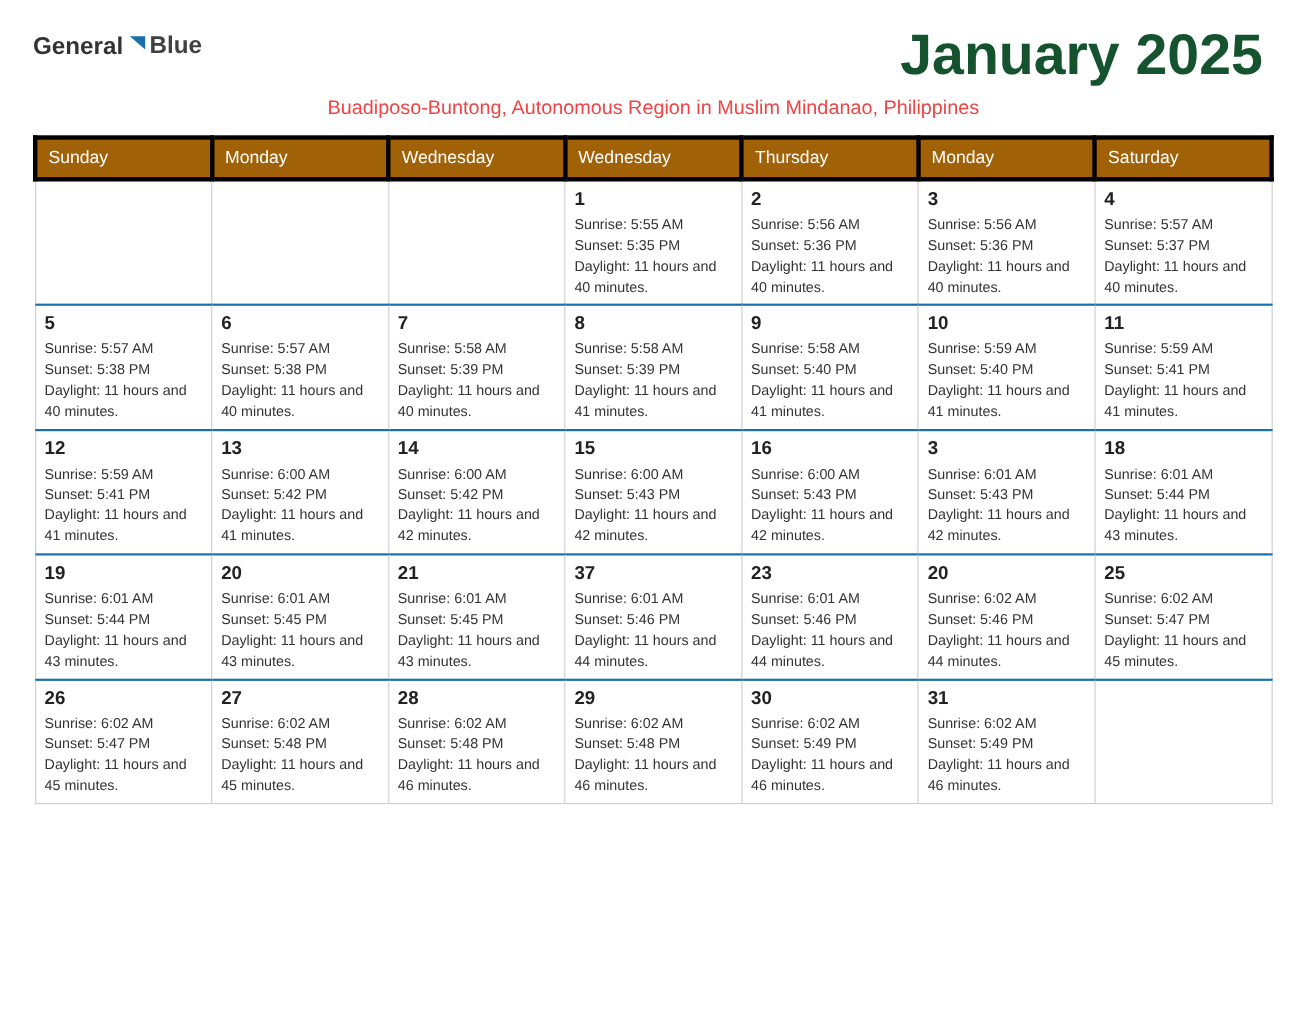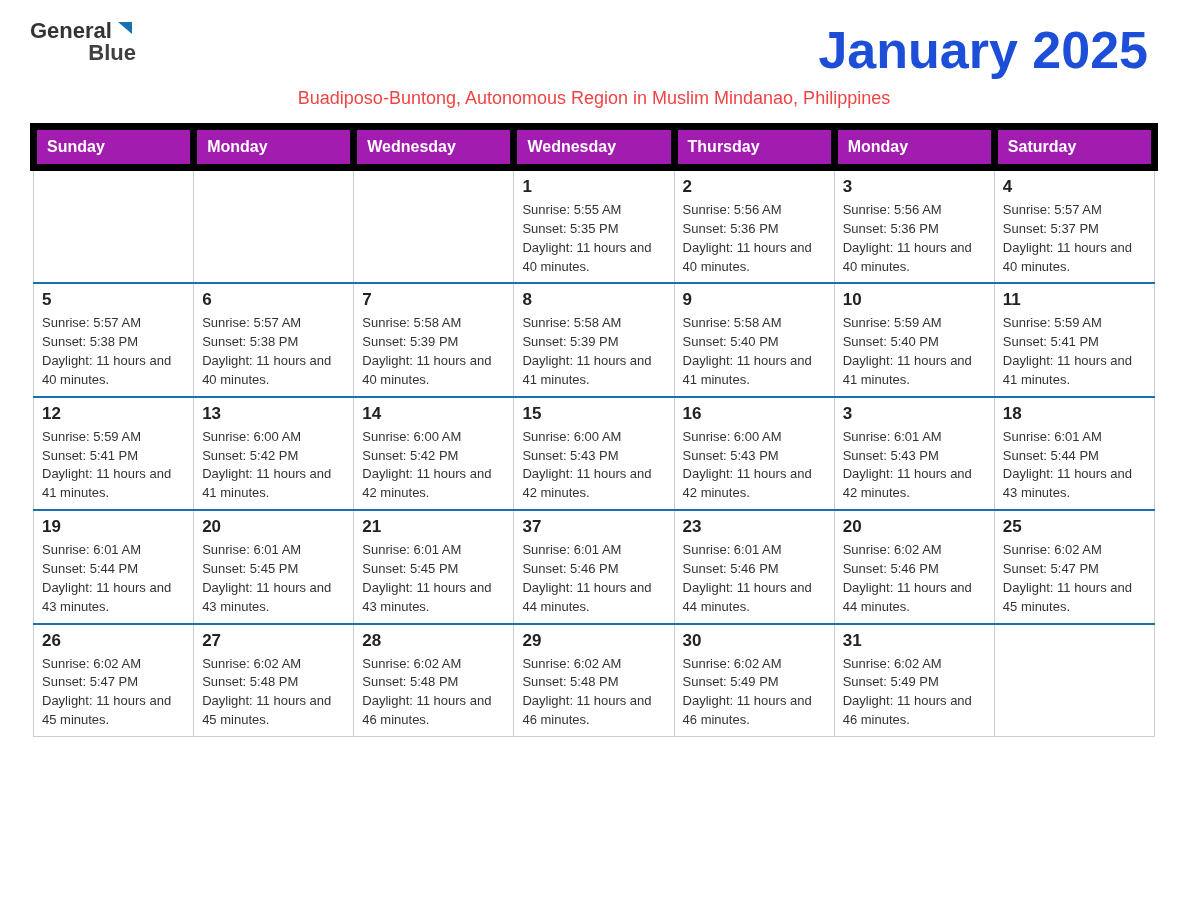--- a/index.html
+++ b/index.html
@@ -11,61 +11,62 @@
       min-height: 918px;
     }
     .header-area {
       display: flex;
       justify-content: space-between;
       align-items: flex-start;
       margin-bottom: 8px;
     }
     .logo {
       display: flex;
-      flex-direction: column;
-      align-items: flex-end;
+      flex-direction: row;
+      align-items: center;
+      margin-top: 10px;
     }
     .logo-text {
       font-size: 22px;
       font-weight: bold;
       color: #333;
       line-height: 1;
     }
     .logo-bottom {
       color: #404040;
       font-size: 22px;
       font-weight: bold;
       margin-top: -2px;
     }
     .month-title {
       font-size: 52px;
       font-weight: bold;
-      color: #1d4ed8;
+      color: #14532d;
       text-align: right;
       flex: 1;
       padding-right: 10px;
     }
     .subtitle {
       text-align: center;
       font-size: 18px;
       color: #ef4444;
       margin-bottom: 14px;
     }
     .calendar {
       width: 100%;
       border-collapse: collapse;
     }
     .calendar thead tr th {
-      background-color: #a21caf;
+      background-color: #a16207;
       color: #fff;
       font-size: 16px;
-      font-weight: bold;
+      font-weight: normal;
       padding: 8px 10px;
       text-align: left;
-      border: 7px solid #000000;
+      border: 4px solid #000000;
     }
     .calendar tbody tr td {
       border: 1px solid #ccc;
       vertical-align: top;
       padding: 6px 8px;
       width: 14.28%;
       min-height: 100px;
     }
     .calendar tbody tr td.empty {
       background: #fff;

